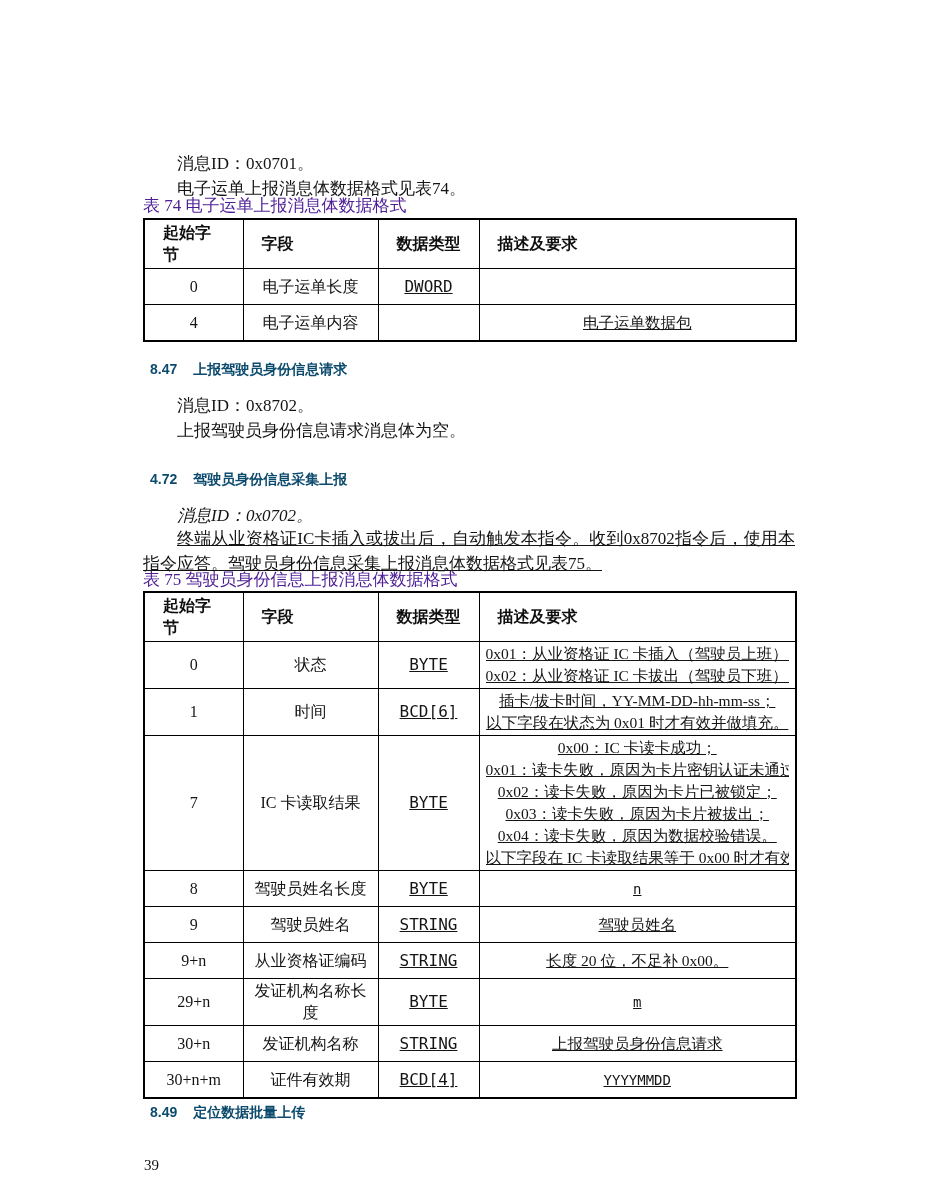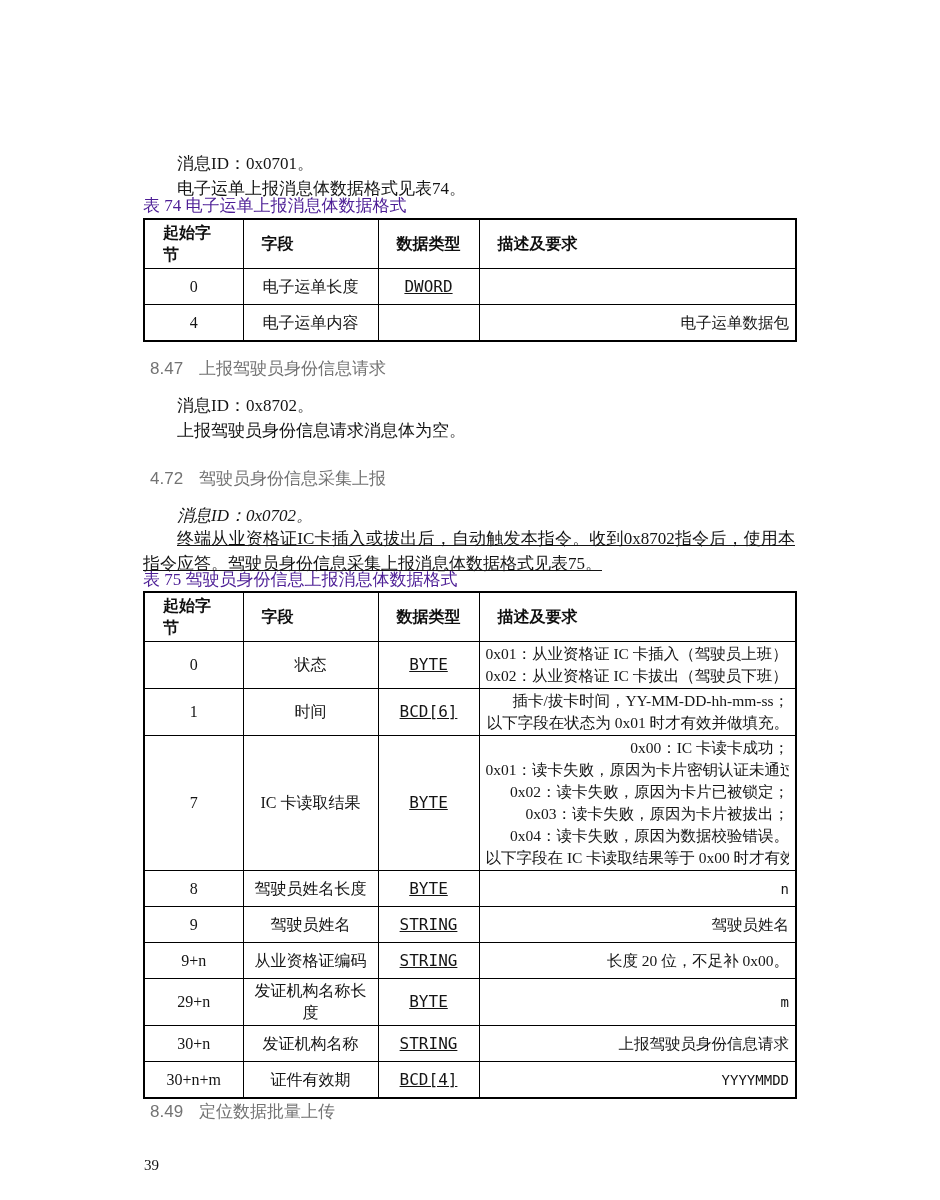--- a/index.html
+++ b/index.html
@@ -20,25 +20,25 @@
   .flow-para{
     font-size:17px;
     line-height:25px;
     text-align:justify;
     text-indent:2em;
     white-space:normal;
     text-decoration:underline;
   }
   .sec-heading{
     font-family:"Liberation Sans","DejaVu Sans",sans-serif;
-    font-weight:normal;
-    font-size:17px;
-    line-height:22px;
-    white-space:nowrap;
-    color:#737373;
+    font-weight:bold;
+    font-size:14px;
+    line-height:22px;
+    white-space:nowrap;
+    color:#0c4a6e;
   }
   .sec-heading .sec-num{margin-right:16px;}
   .tbl-caption{
     width:652px;
     text-align:left;
     font-size:17px;
     line-height:24px;
     white-space:nowrap;
     color:#4c1d95;
   }
@@ -70,21 +70,21 @@
     vertical-align:middle;
     padding:1px 6px;
     color:#141414;
   }
   td.c-start, td.c-field, td.c-type{text-align:center;}
   td.c-type{
     font-family:"DejaVu Sans Mono","Liberation Mono",monospace;
     font-size:14px;
     text-decoration:underline;
   }
-  td.c-desc{text-align:right;}
+  td.c-desc{text-align:center;text-decoration:underline;}
   td.c-desc .line{
     font-size:15.5px;
     line-height:22px;
     white-space:nowrap;
     overflow:hidden;
   }
   td.c-desc .line.mono{
     font-family:"DejaVu Sans Mono","Liberation Mono",monospace;
     font-size:14px;
   }

